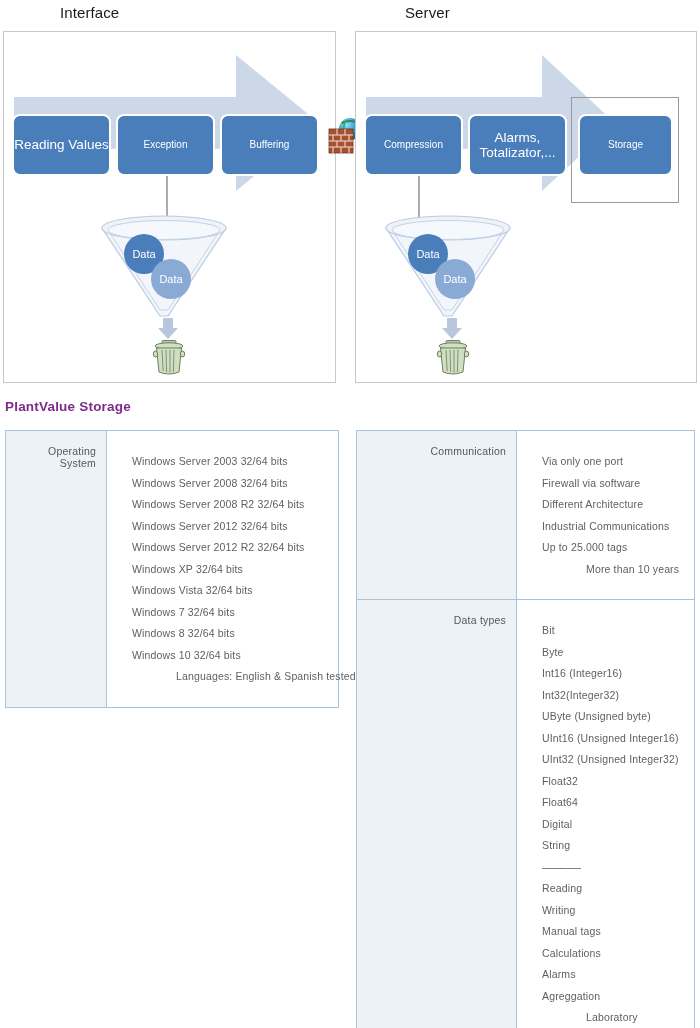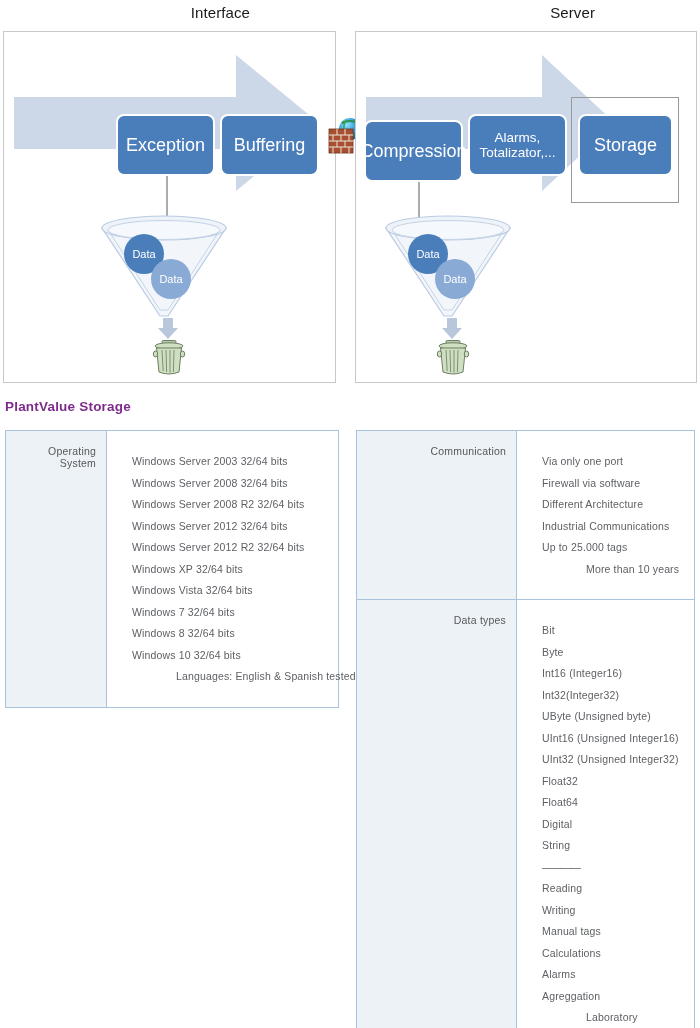--- a/index.html
+++ b/index.html
@@ -11,38 +11,38 @@
     overflow: hidden;
   }
 
   #page { position: relative; width: 700px; height: 1028px; background:#fff; }
 
   
   .panel-title {
     position: absolute;
     font-size: 15px;
     color: #1a1a1a;
-    text-align: right;
+    text-align: left;
     letter-spacing: .1px;
   }
   .panel-box {
     position: absolute;
     border: 1px solid #c8c8c8;
     background: #ffffff;
   }
   .chevron-wrap { position: absolute; }
   .chev-svg { display:block; }
 
   .procbox {
     position: absolute;
     background: #4a7ebb;
     border: 2px solid #ffffff;
     border-radius: 8px;
     color: #ffffff;
-    font-size: 18px;
+    font-size: 10px;
     display: flex;
     align-items: center;
     justify-content: center;
     text-align: center;
     line-height: 1.12;
     box-shadow: 0 0 0 0 rgba(0,0,0,0);
   }
   .procbox.two-line { font-size: 13.5px; }
 
   .storage-frame {
@@ -124,20 +124,21 @@
     <svg class="chev-svg" width="305" height="136" viewBox="0 0 305 136">
       <path d="M 0 42 L 222 42 L 222 0 L 305 68 L 222 136 L 222 94 L 0 94 Z" fill="#ccd7e8"></path>
     </svg>
   </div>
 
   <svg style="position:absolute; left:120px; top:172px;" width="60" height="62" viewBox="0 0 60 62">
     <line x1="47" y1="0" x2="47" y2="50" stroke="#5a5a5a" stroke-width="1"></line>
     <polygon points="43,48 51,48 47,58" fill="#3a3a3a"></polygon>
   </svg>
 
+  <div class="procbox two-line" style="left:12px; top:114px; width:99px; height:62px;">Reading Values</div>
   <div class="procbox" style="left:116px; top:114px; width:99px; height:62px;">Exception</div>
   <div class="procbox" style="left:220px; top:114px; width:99px; height:62px;">Buffering</div>
 
   <div class="funnel-wrap" style="left:98px; top:212px; width:132px; height:110px;">
     <svg width="132" height="110" viewBox="0 0 132 110">
       <path d="M 4 16 L 128 16 L 70 104 L 62 104 Z" fill="#f2f5fa" stroke="#b9cbe2" stroke-width="1.2"></path>
       <path d="M 10 18 L 122 18 L 70 98 L 62 98 Z" fill="none" stroke="#c4d3e6" stroke-width="1"></path>
       <ellipse cx="66" cy="16" rx="62" ry="12" fill="#eef3f9" stroke="#b9cbe2" stroke-width="1.2"></ellipse>
       <ellipse cx="66" cy="18" rx="56" ry="9.5" fill="#f5f8fc" stroke="#c4d3e6" stroke-width="1"></ellipse>
       <circle cx="46" cy="42" r="20" fill="#4a7ebb"></circle>
@@ -204,21 +205,21 @@
     <svg class="chev-svg" width="249" height="136" viewBox="0 0 249 136">
       <path d="M 0 42 L 176 42 L 176 0 L 249 68 L 176 136 L 176 94 L 0 94 Z" fill="#ccd7e8"></path>
     </svg>
   </div>
 
   <svg style="position:absolute; left:372px; top:172px;" width="60" height="62" viewBox="0 0 60 62">
     <line x1="47" y1="0" x2="47" y2="50" stroke="#5a5a5a" stroke-width="1"></line>
     <polygon points="43,48 51,48 47,58" fill="#3a3a3a"></polygon>
   </svg>
 
-  <div class="procbox" style="left:364px; top:120px; width:99px; height:62px;">Compression</div>
+  <div class="procbox" style="left:364px; top:114px; width:99px; height:62px;">Compression</div>
   <div class="procbox two-line" style="left:468px; top:114px; width:99px; height:62px;">Alarms, Totalizator,...</div>
 
   <div class="storage-frame" style="left:571px; top:97px; width:108px; height:106px;"></div>
   <div class="procbox" style="left:578px; top:114px; width:95px; height:62px;">Storage</div>
 
   <div class="funnel-wrap" style="left:382px; top:212px; width:132px; height:110px;">
     <svg width="132" height="110" viewBox="0 0 132 110">
       <path d="M 4 16 L 128 16 L 70 104 L 62 104 Z" fill="#f2f5fa" stroke="#b9cbe2" stroke-width="1.2"></path>
       <path d="M 10 18 L 122 18 L 70 98 L 62 98 Z" fill="none" stroke="#c4d3e6" stroke-width="1"></path>
       <ellipse cx="66" cy="16" rx="62" ry="12" fill="#eef3f9" stroke="#b9cbe2" stroke-width="1.2"></ellipse>

